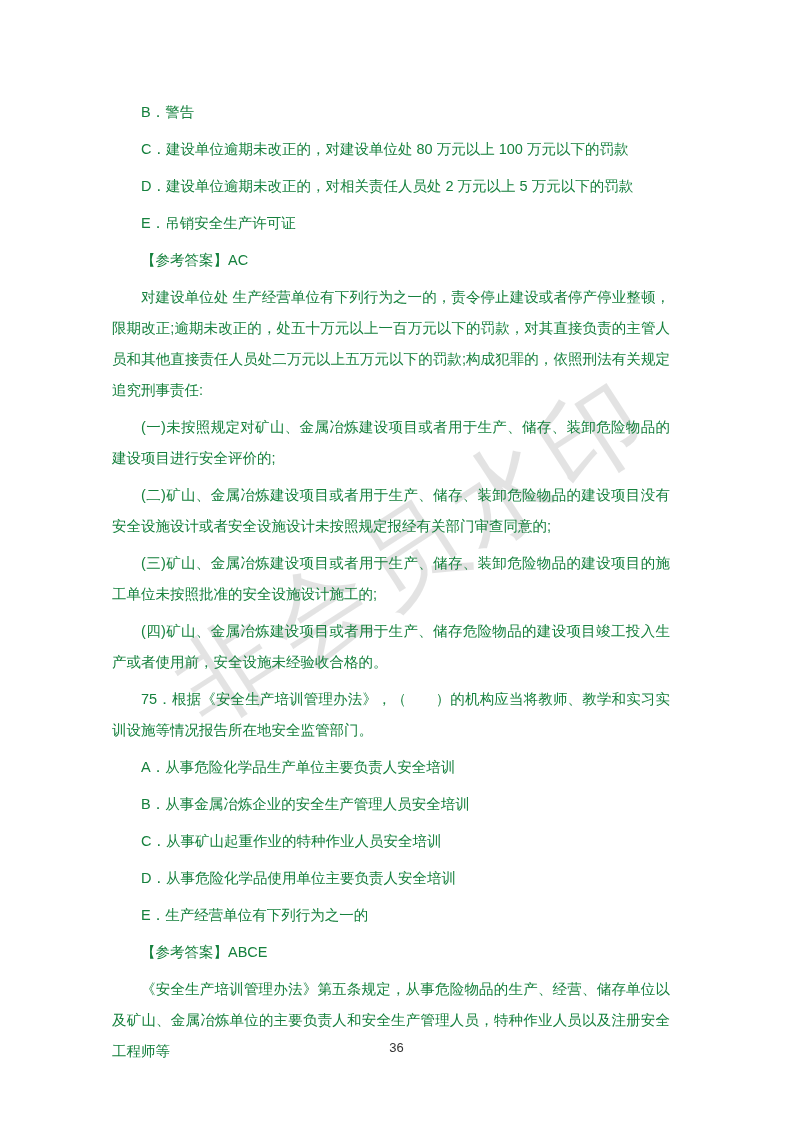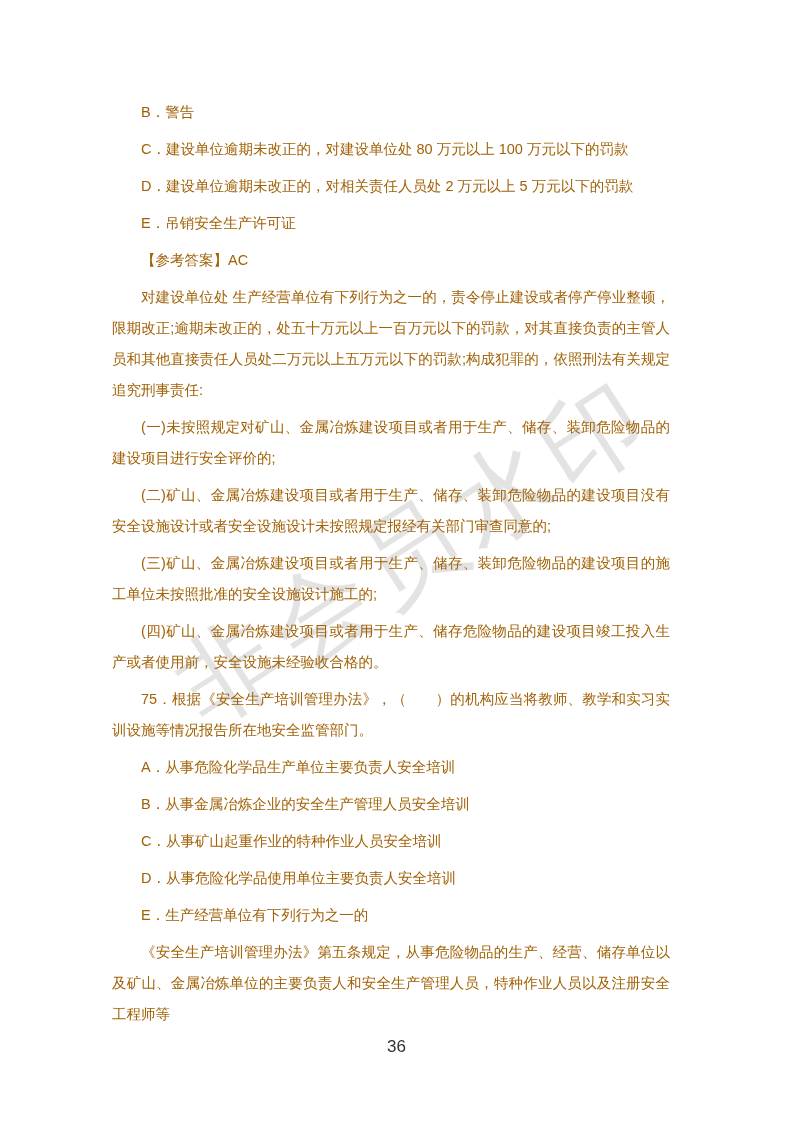--- a/index.html
+++ b/index.html
@@ -19,21 +19,21 @@
     position: absolute;
     left: 112px;
     top: 97px;
     width: 558px;
     z-index: 1;
   }
   .content p {
     margin: 0 0 6px 0;
     font-size: 14.5px;
     line-height: 31px;
-    color: #a16207;
+    color: #15803d;
     text-indent: 2em;
     text-align: justify;
     word-break: break-all;
   }
   .watermark {
     position: absolute;
     left: 145px;
     top: 485px;
     z-index: 0;
     font-size: 100px;
@@ -47,21 +47,21 @@
   }
   .footer {
     position: absolute;
     left: 0;
     top: 1038px;
     width: 100%;
     text-align: center;
     z-index: 1;
   }
   .page-number {
-    font-size: 17px;
+    font-size: 13px;
     color: #333333;
     line-height: 18px;
   }
 </style>
 </head>
 <body>
 
 <div class="page">
 
   <div class="watermark">非会员水印</div>
@@ -76,20 +76,21 @@
     <p>(一)未按照规定对矿山、金属冶炼建设项目或者用于生产、储存、装卸危险物品的建设项目进行安全评价的;</p>
     <p>(二)矿山、金属冶炼建设项目或者用于生产、储存、装卸危险物品的建设项目没有安全设施设计或者安全设施设计未按照规定报经有关部门审查同意的;</p>
     <p>(三)矿山、金属冶炼建设项目或者用于生产、储存、装卸危险物品的建设项目的施工单位未按照批准的安全设施设计施工的;</p>
     <p>(四)矿山、金属冶炼建设项目或者用于生产、储存危险物品的建设项目竣工投入生产或者使用前，安全设施未经验收合格的。</p>
     <p>75．根据《安全生产培训管理办法》，（　　）的机构应当将教师、教学和实习实训设施等情况报告所在地安全监管部门。</p>
     <p>A．从事危险化学品生产单位主要负责人安全培训</p>
     <p>B．从事金属冶炼企业的安全生产管理人员安全培训</p>
     <p>C．从事矿山起重作业的特种作业人员安全培训</p>
     <p>D．从事危险化学品使用单位主要负责人安全培训</p>
     <p>E．生产经营单位有下列行为之一的</p>
+    <p>【参考答案】ABCE</p>
     <p>《安全生产培训管理办法》第五条规定，从事危险物品的生产、经营、储存单位以及矿山、金属冶炼单位的主要负责人和安全生产管理人员，特种作业人员以及注册安全工程师等</p>
   </div>
 
   <div class="footer">
     <span class="page-number">36</span>
   </div>
 
 </div>
 
 </body></html>

